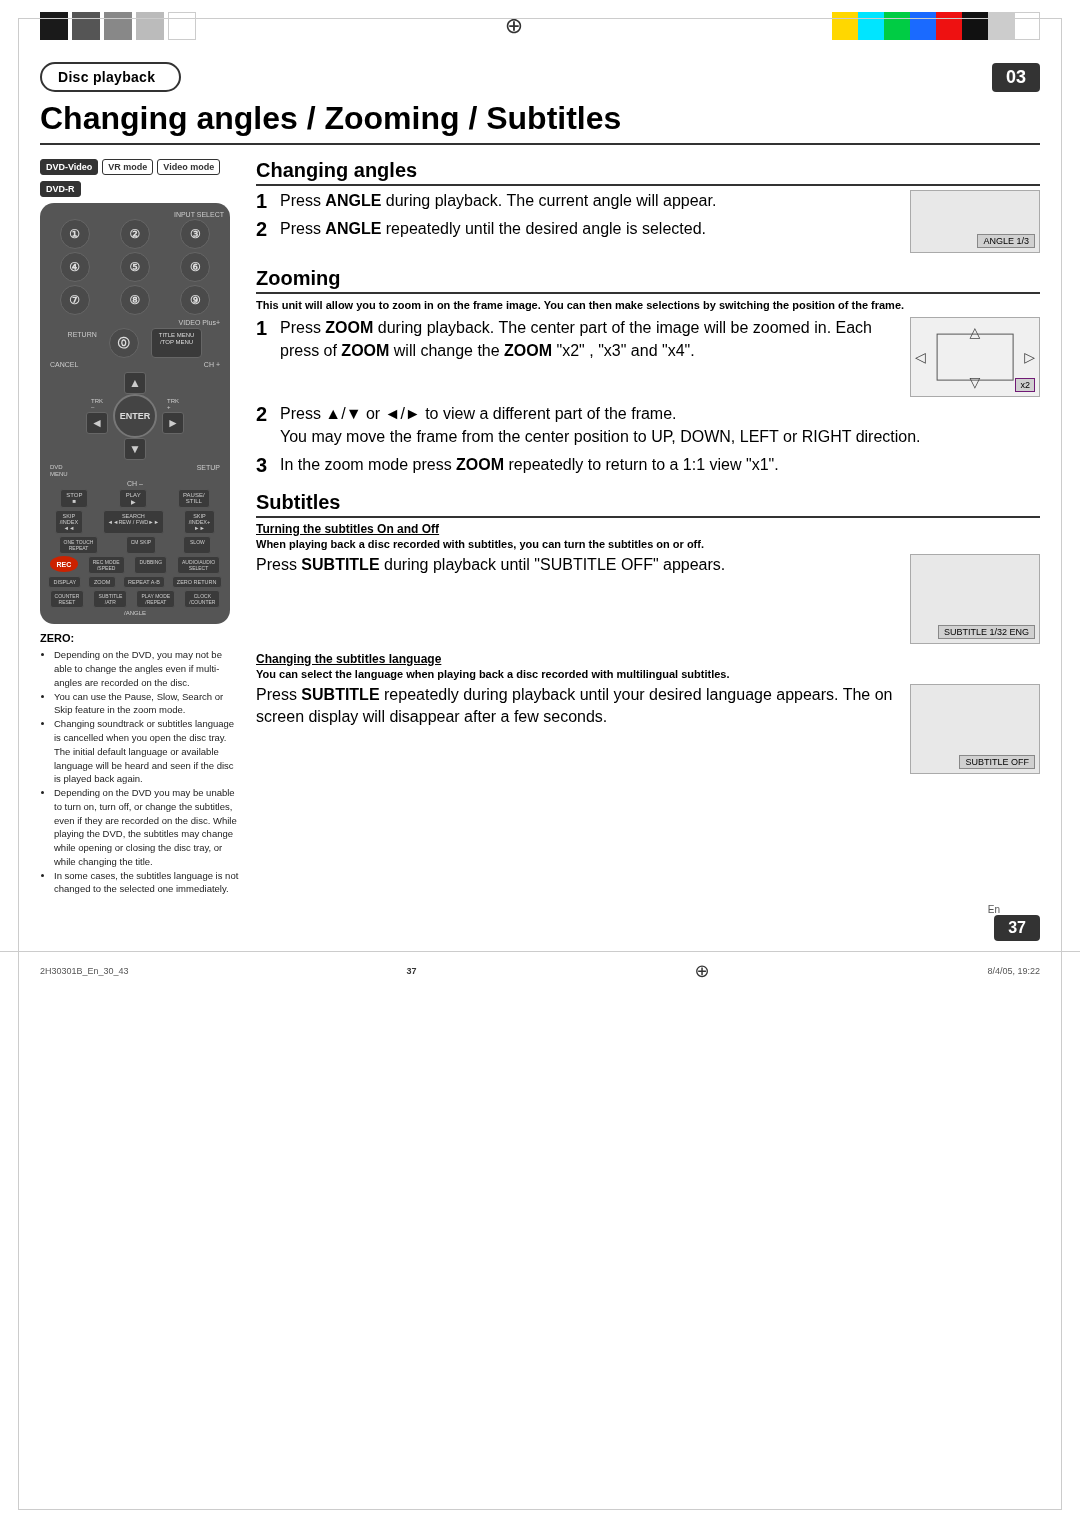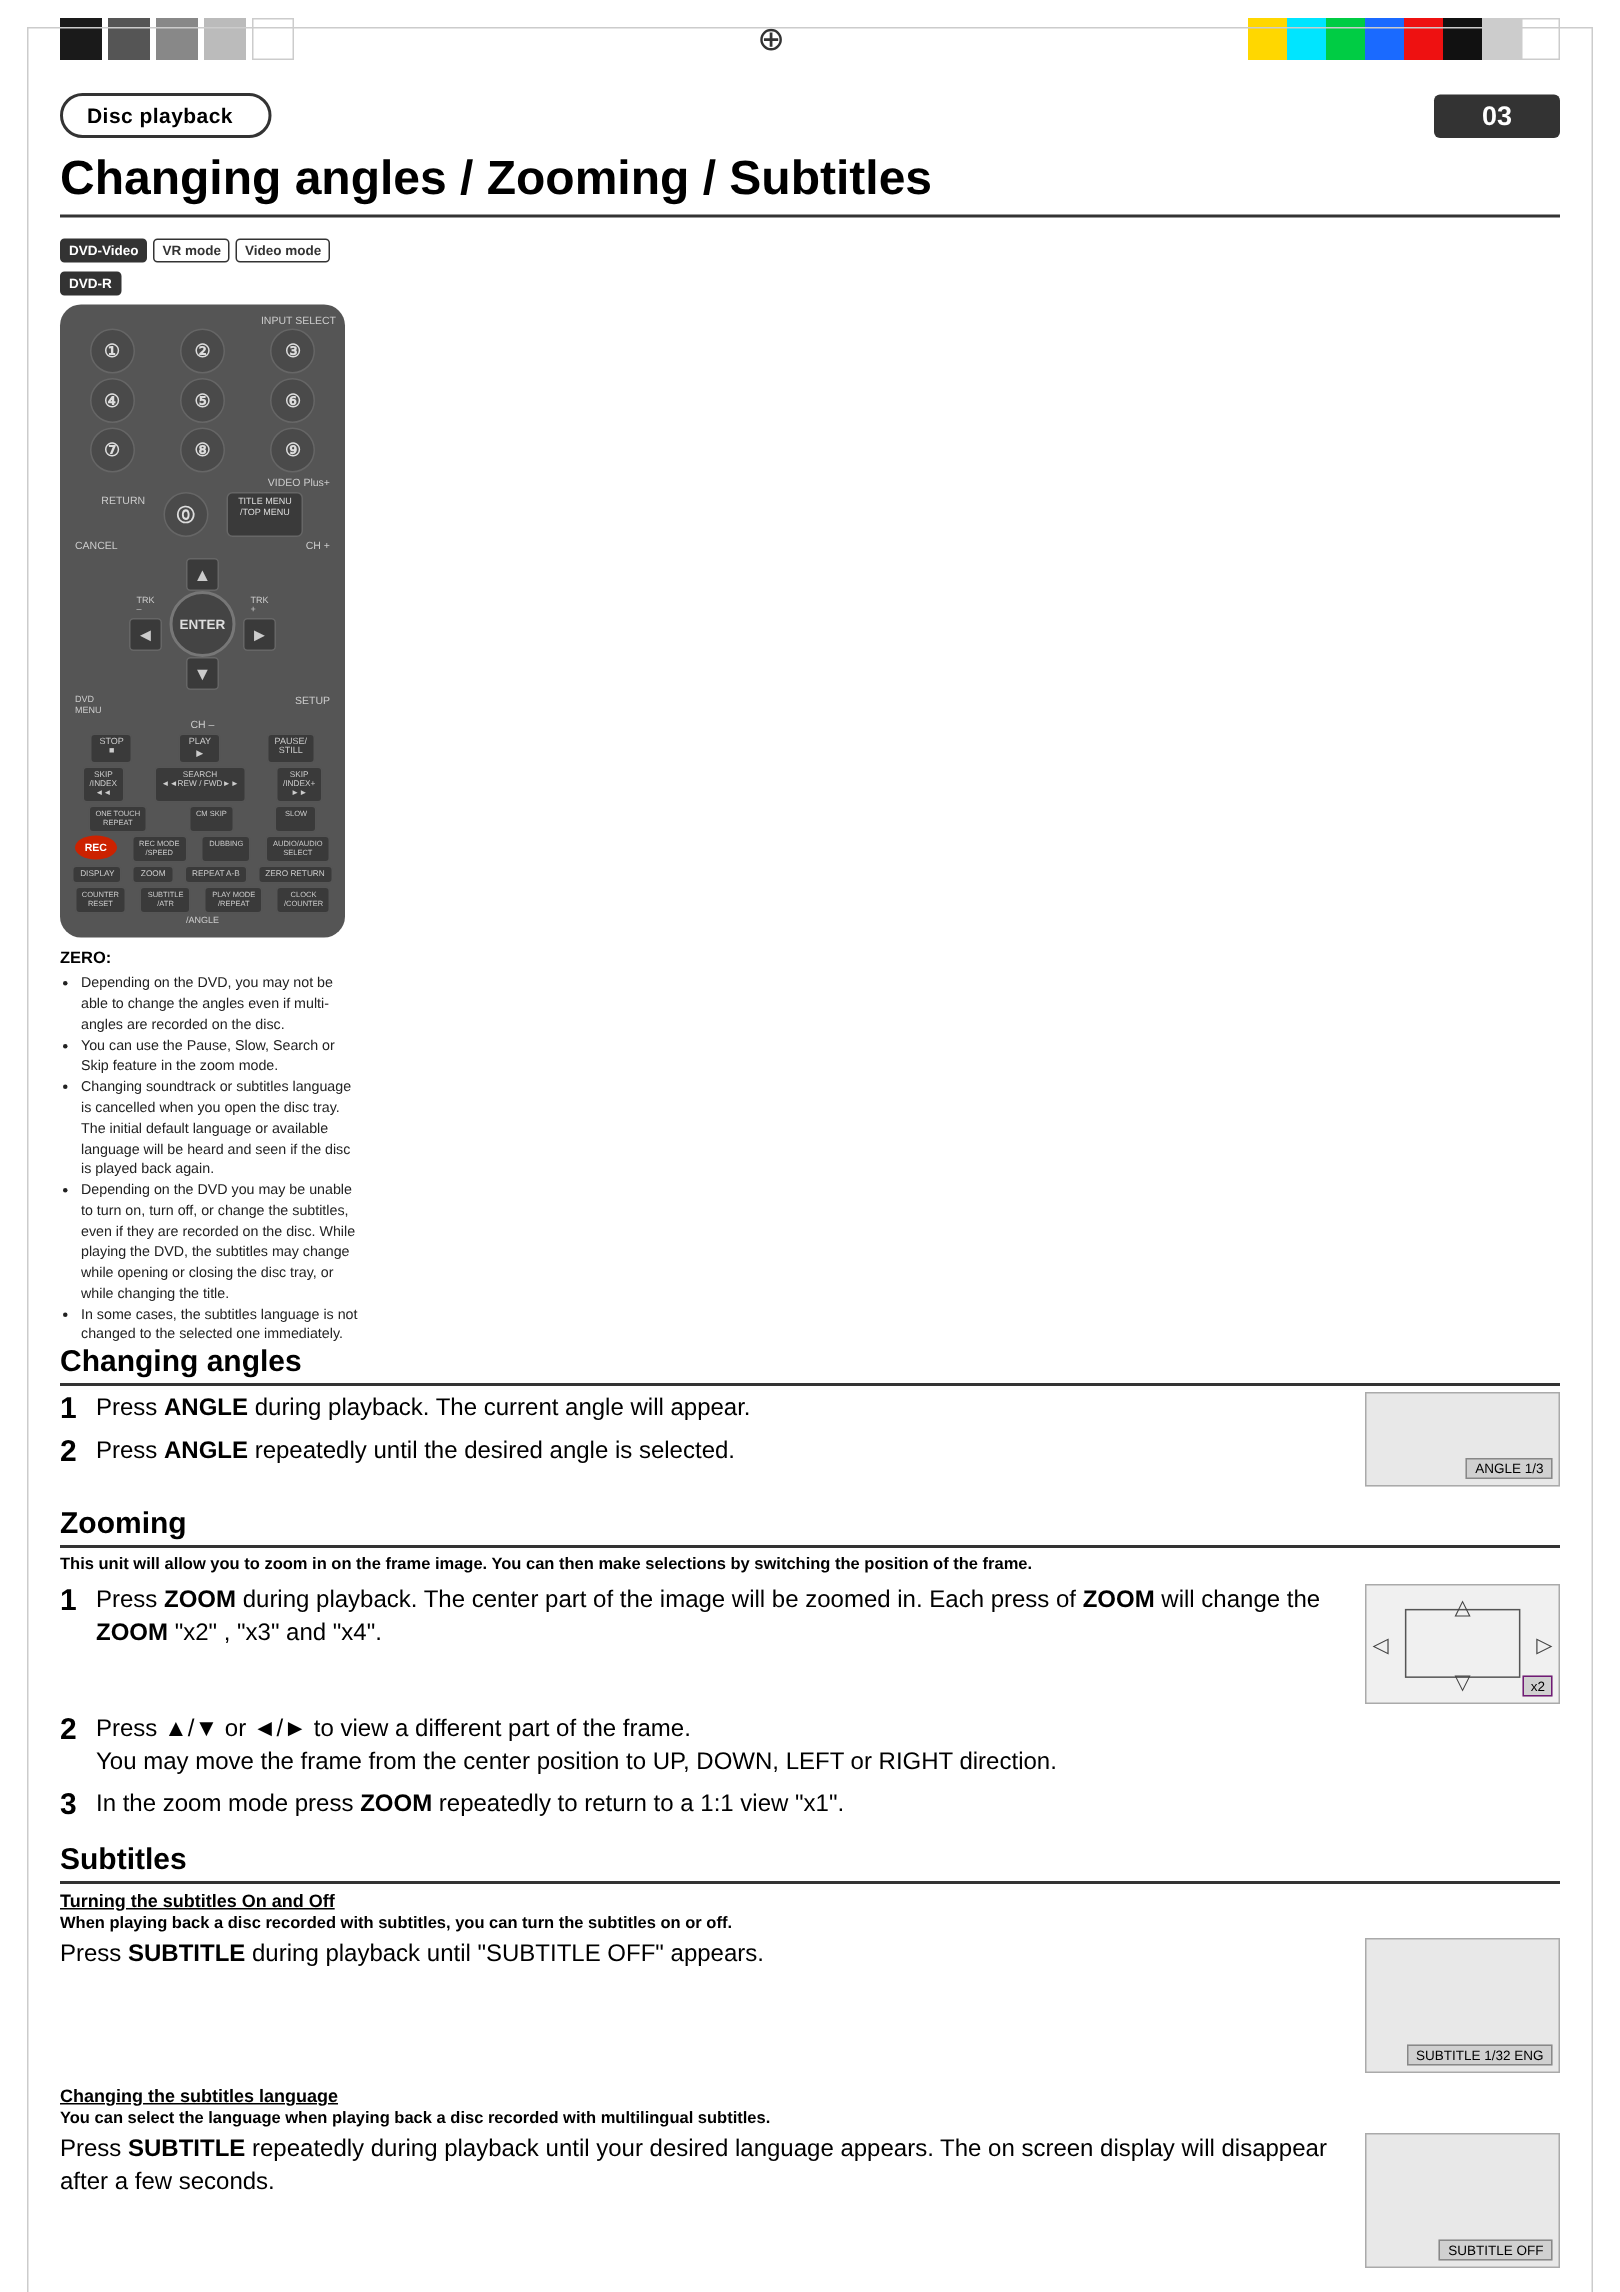--- a/index.html
+++ b/index.html
@@ -77,39 +77,38 @@
       padding: 5px 24px 5px 16px;
       font-size: 14px;
       font-weight: bold;
       letter-spacing: 0.3px;
     }
     .section-number {
       background: #333;
       color: #fff;
       font-size: 18px;
       font-weight: bold;
-      padding: 4px 32px;
+      padding: 4px 14px;
       border-radius: 4px;
     }
 
     
     .main-title {
       font-size: 32px;
       font-weight: bold;
       margin: 8px 40px 14px 40px;
       border-bottom: 2px solid #333;
       padding-bottom: 6px;
     }
 
     
     .content-area {
       display: flex;
       gap: 0;
       padding: 0 40px;
-      flex-direction: column;
     }
 
     
     .remote-col {
       width: 200px;
       flex-shrink: 0;
       margin-right: 16px;
     }
     .badge-row {
       display: flex;

